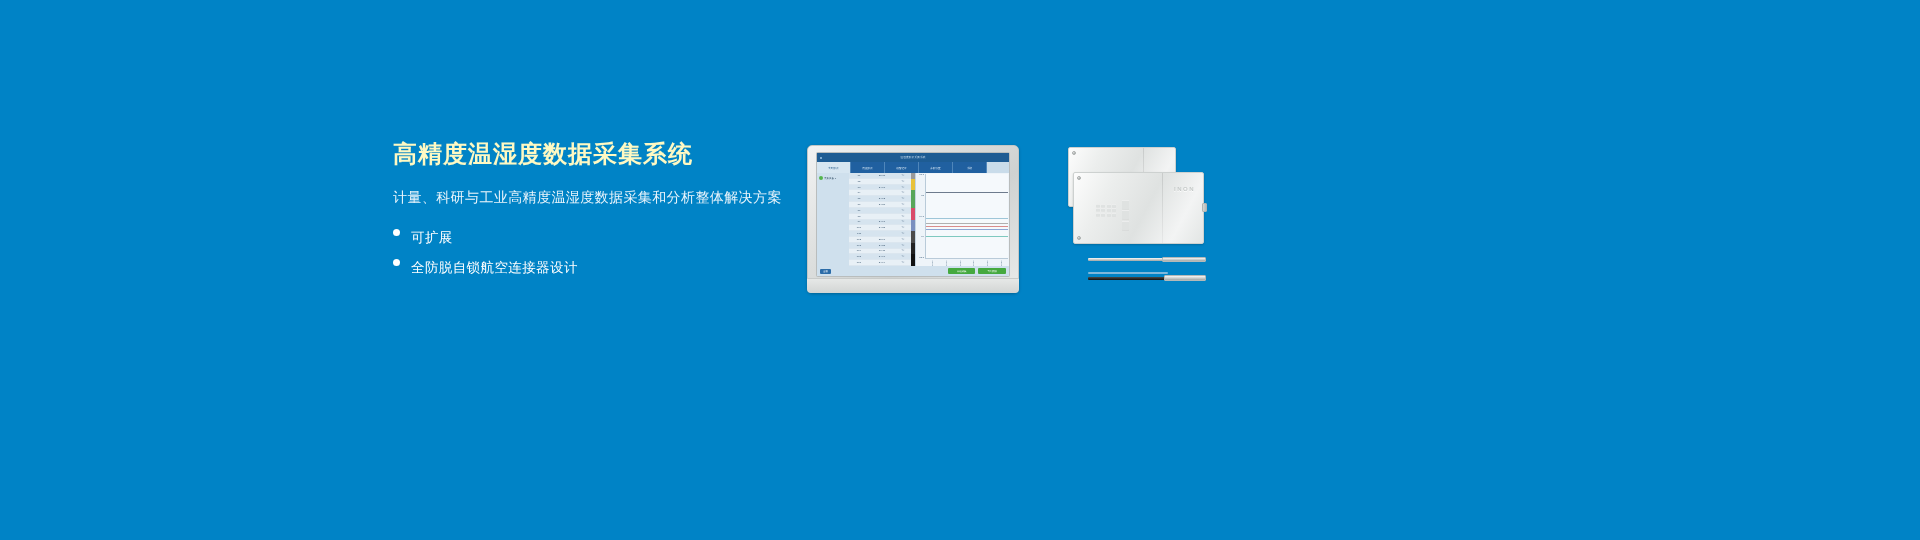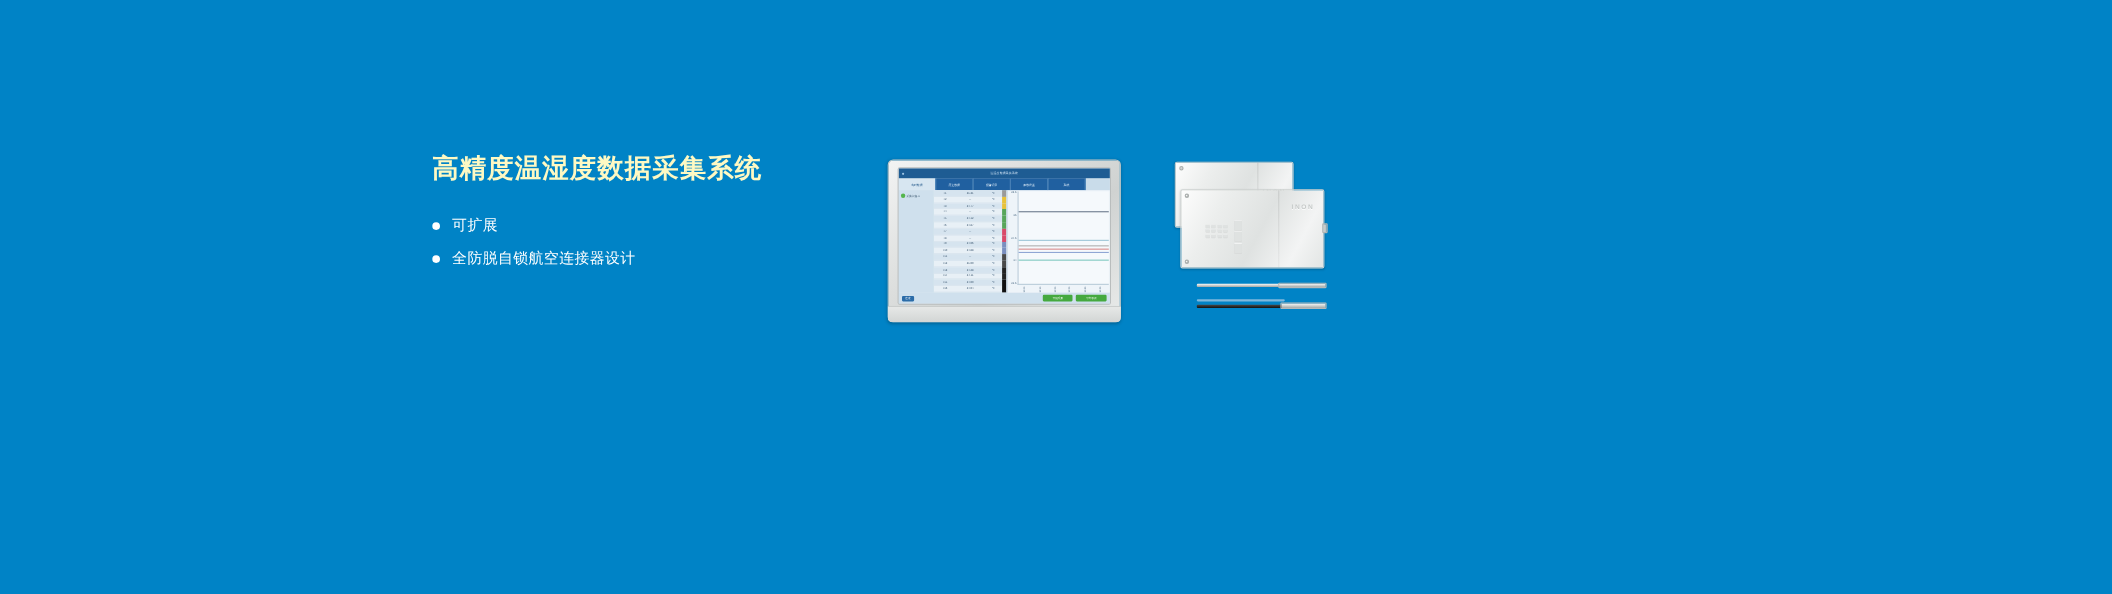--- a/index.html
+++ b/index.html
@@ -29,21 +29,21 @@
     margin-top:20px;
     font-size:14px;
     color:#eaf5fc;
     letter-spacing:0.4px;
     white-space:nowrap;
     font-weight:normal;
   }
   #feature-list { margin-top:22px; list-style:none; }
   .feature-item {
     display:flex;
-    align-items:center;
+    align-items:flex-start;
     height:29px;
     margin-bottom:1px;
   }
   .bullet-dot {
     width:7px; height:7px;
     border-radius:50%;
     background:#ffffff;
     flex:0 0 auto;
     margin-right:11px;
   }
@@ -272,20 +272,21 @@
     position:absolute; height:5px; border-radius:1px;
     background:linear-gradient(180deg,#f6f7f7,#c9cdcc 55%,#a3a7a6);
     border:.5px solid #b5b9b8;
   }
 </style>
 </head>
 <body>
 
 <div id="text-block">
   <h1 id="hero-title">高精度温湿度数据采集系统</h1>
+  <p id="hero-subtitle">计量、科研与工业高精度温湿度数据采集和分析整体解决方案</p>
   <ul id="feature-list">
     <li class="feature-item">
       <span class="bullet-dot"></span>
       <span class="feature-label">可扩展</span>
     </li>
     <li class="feature-item">
       <span class="bullet-dot"></span>
       <span class="feature-label">全防脱自锁航空连接器设计</span>
     </li>
   </ul>

